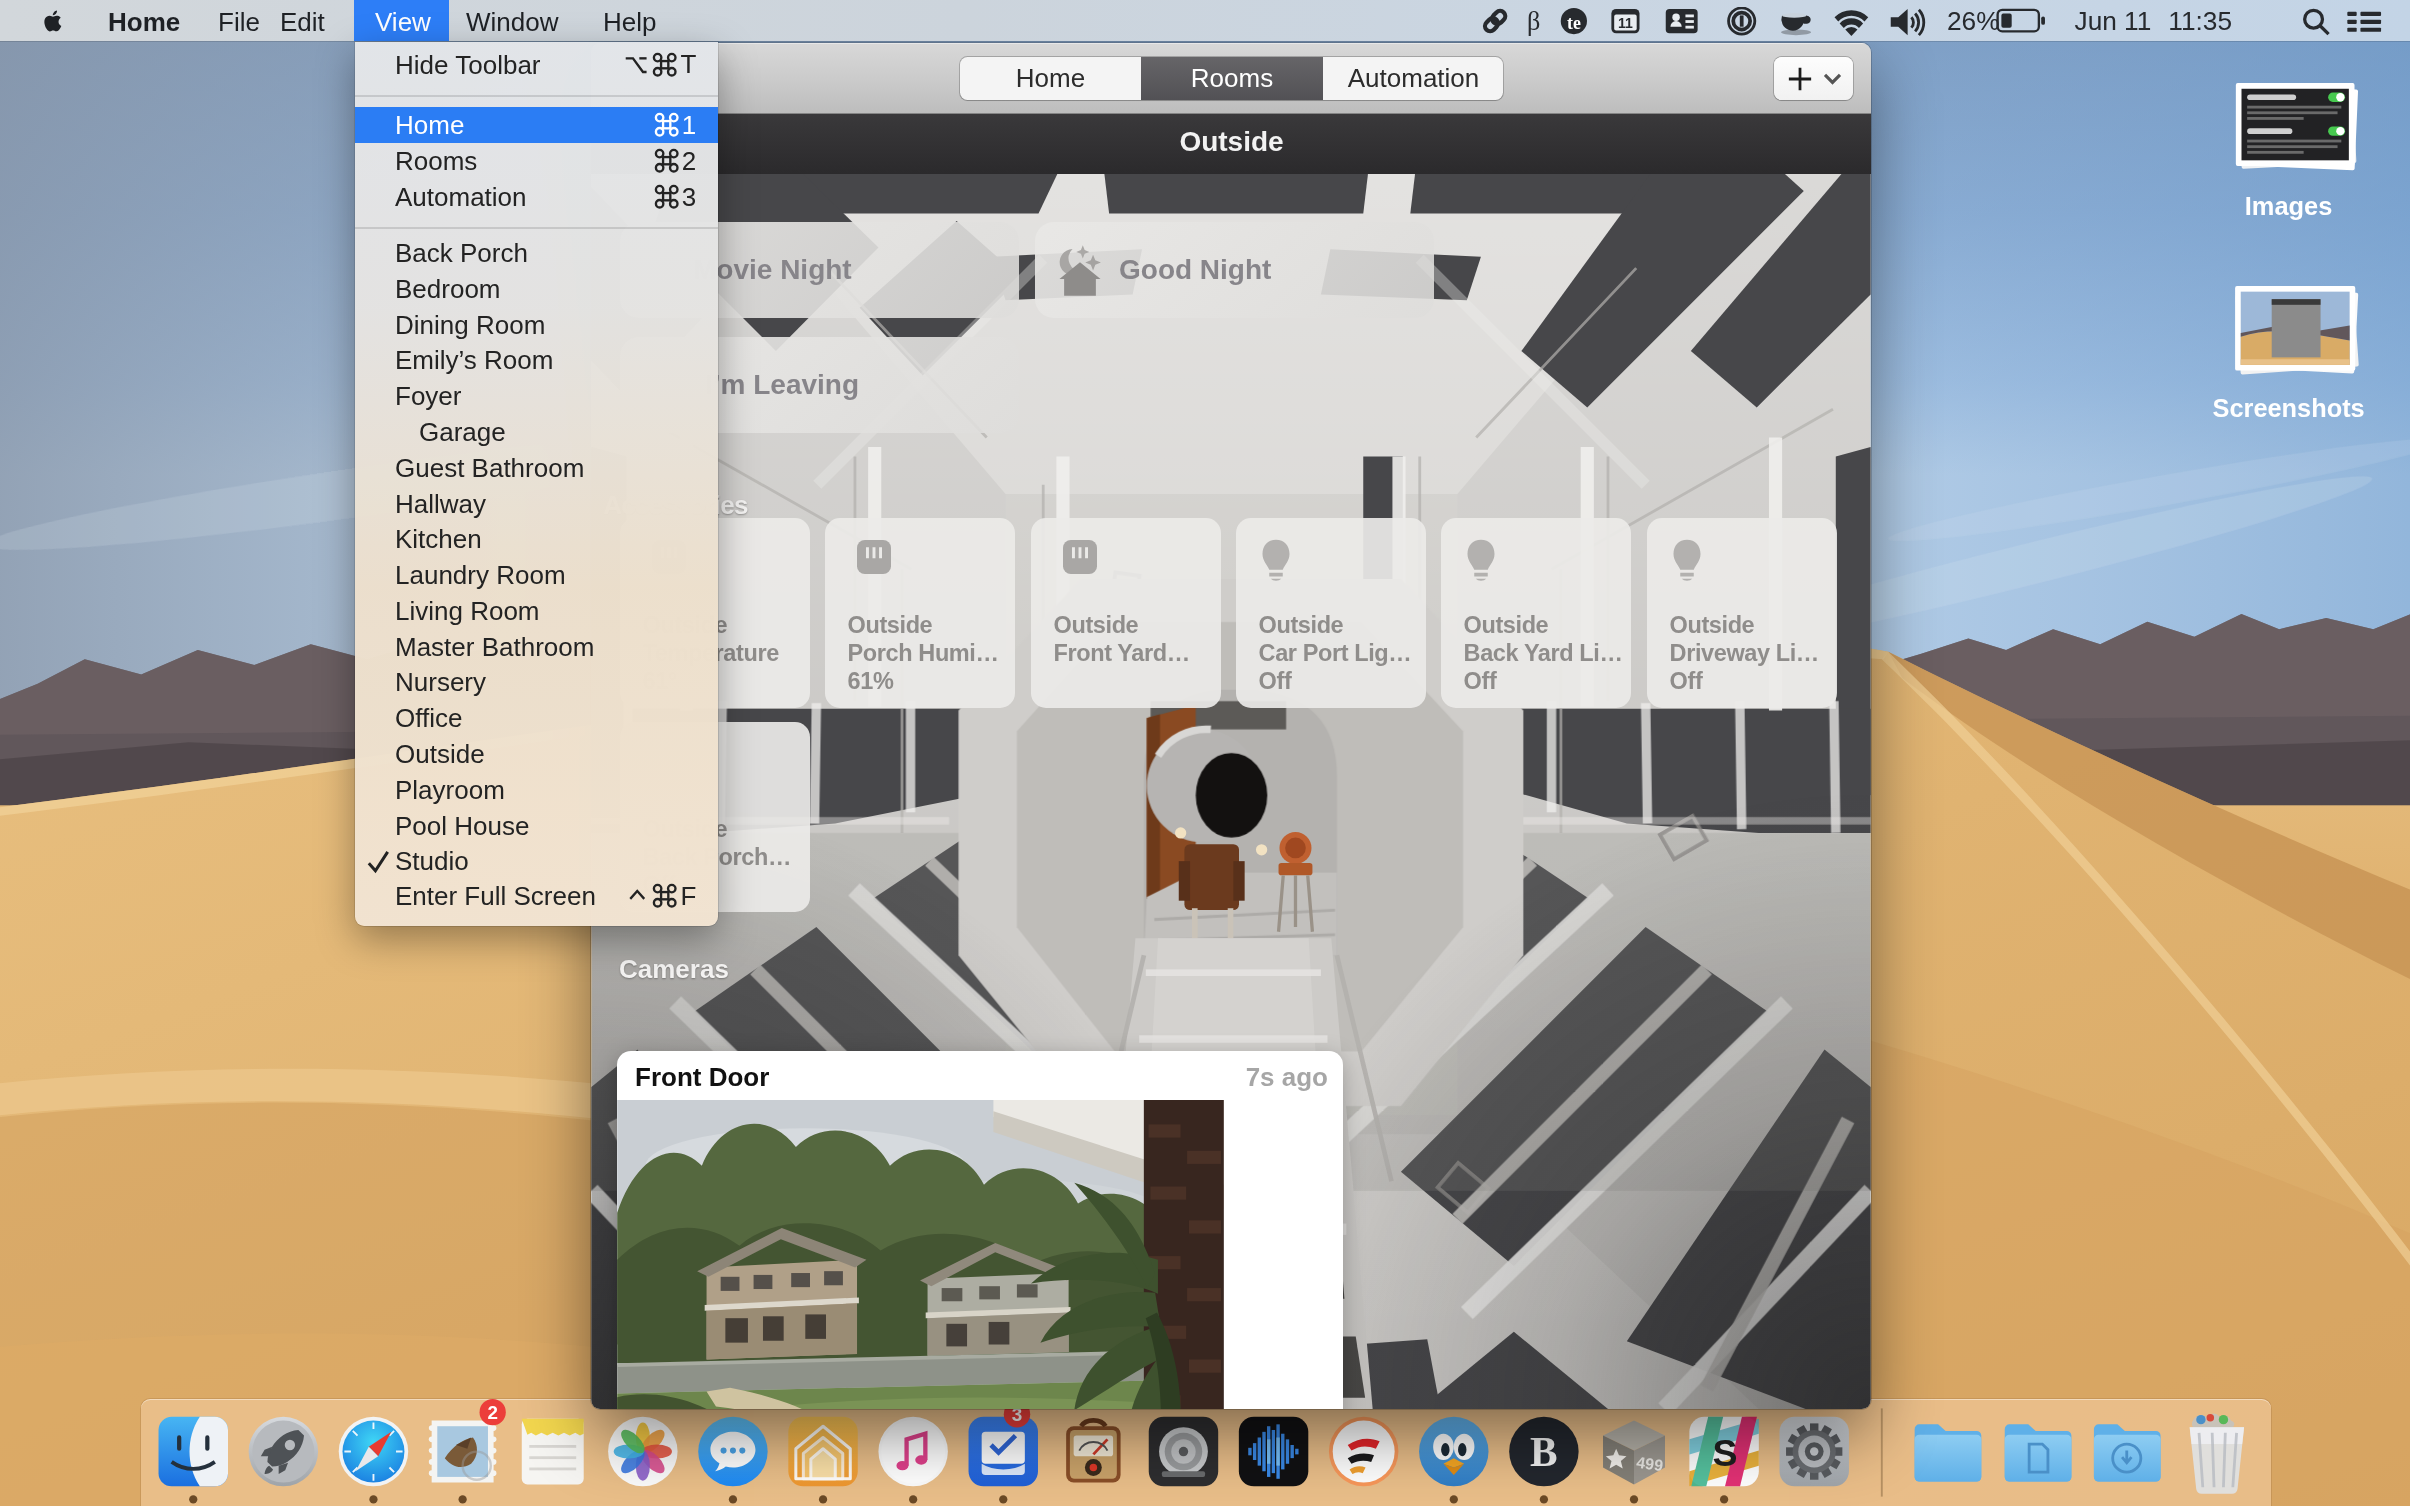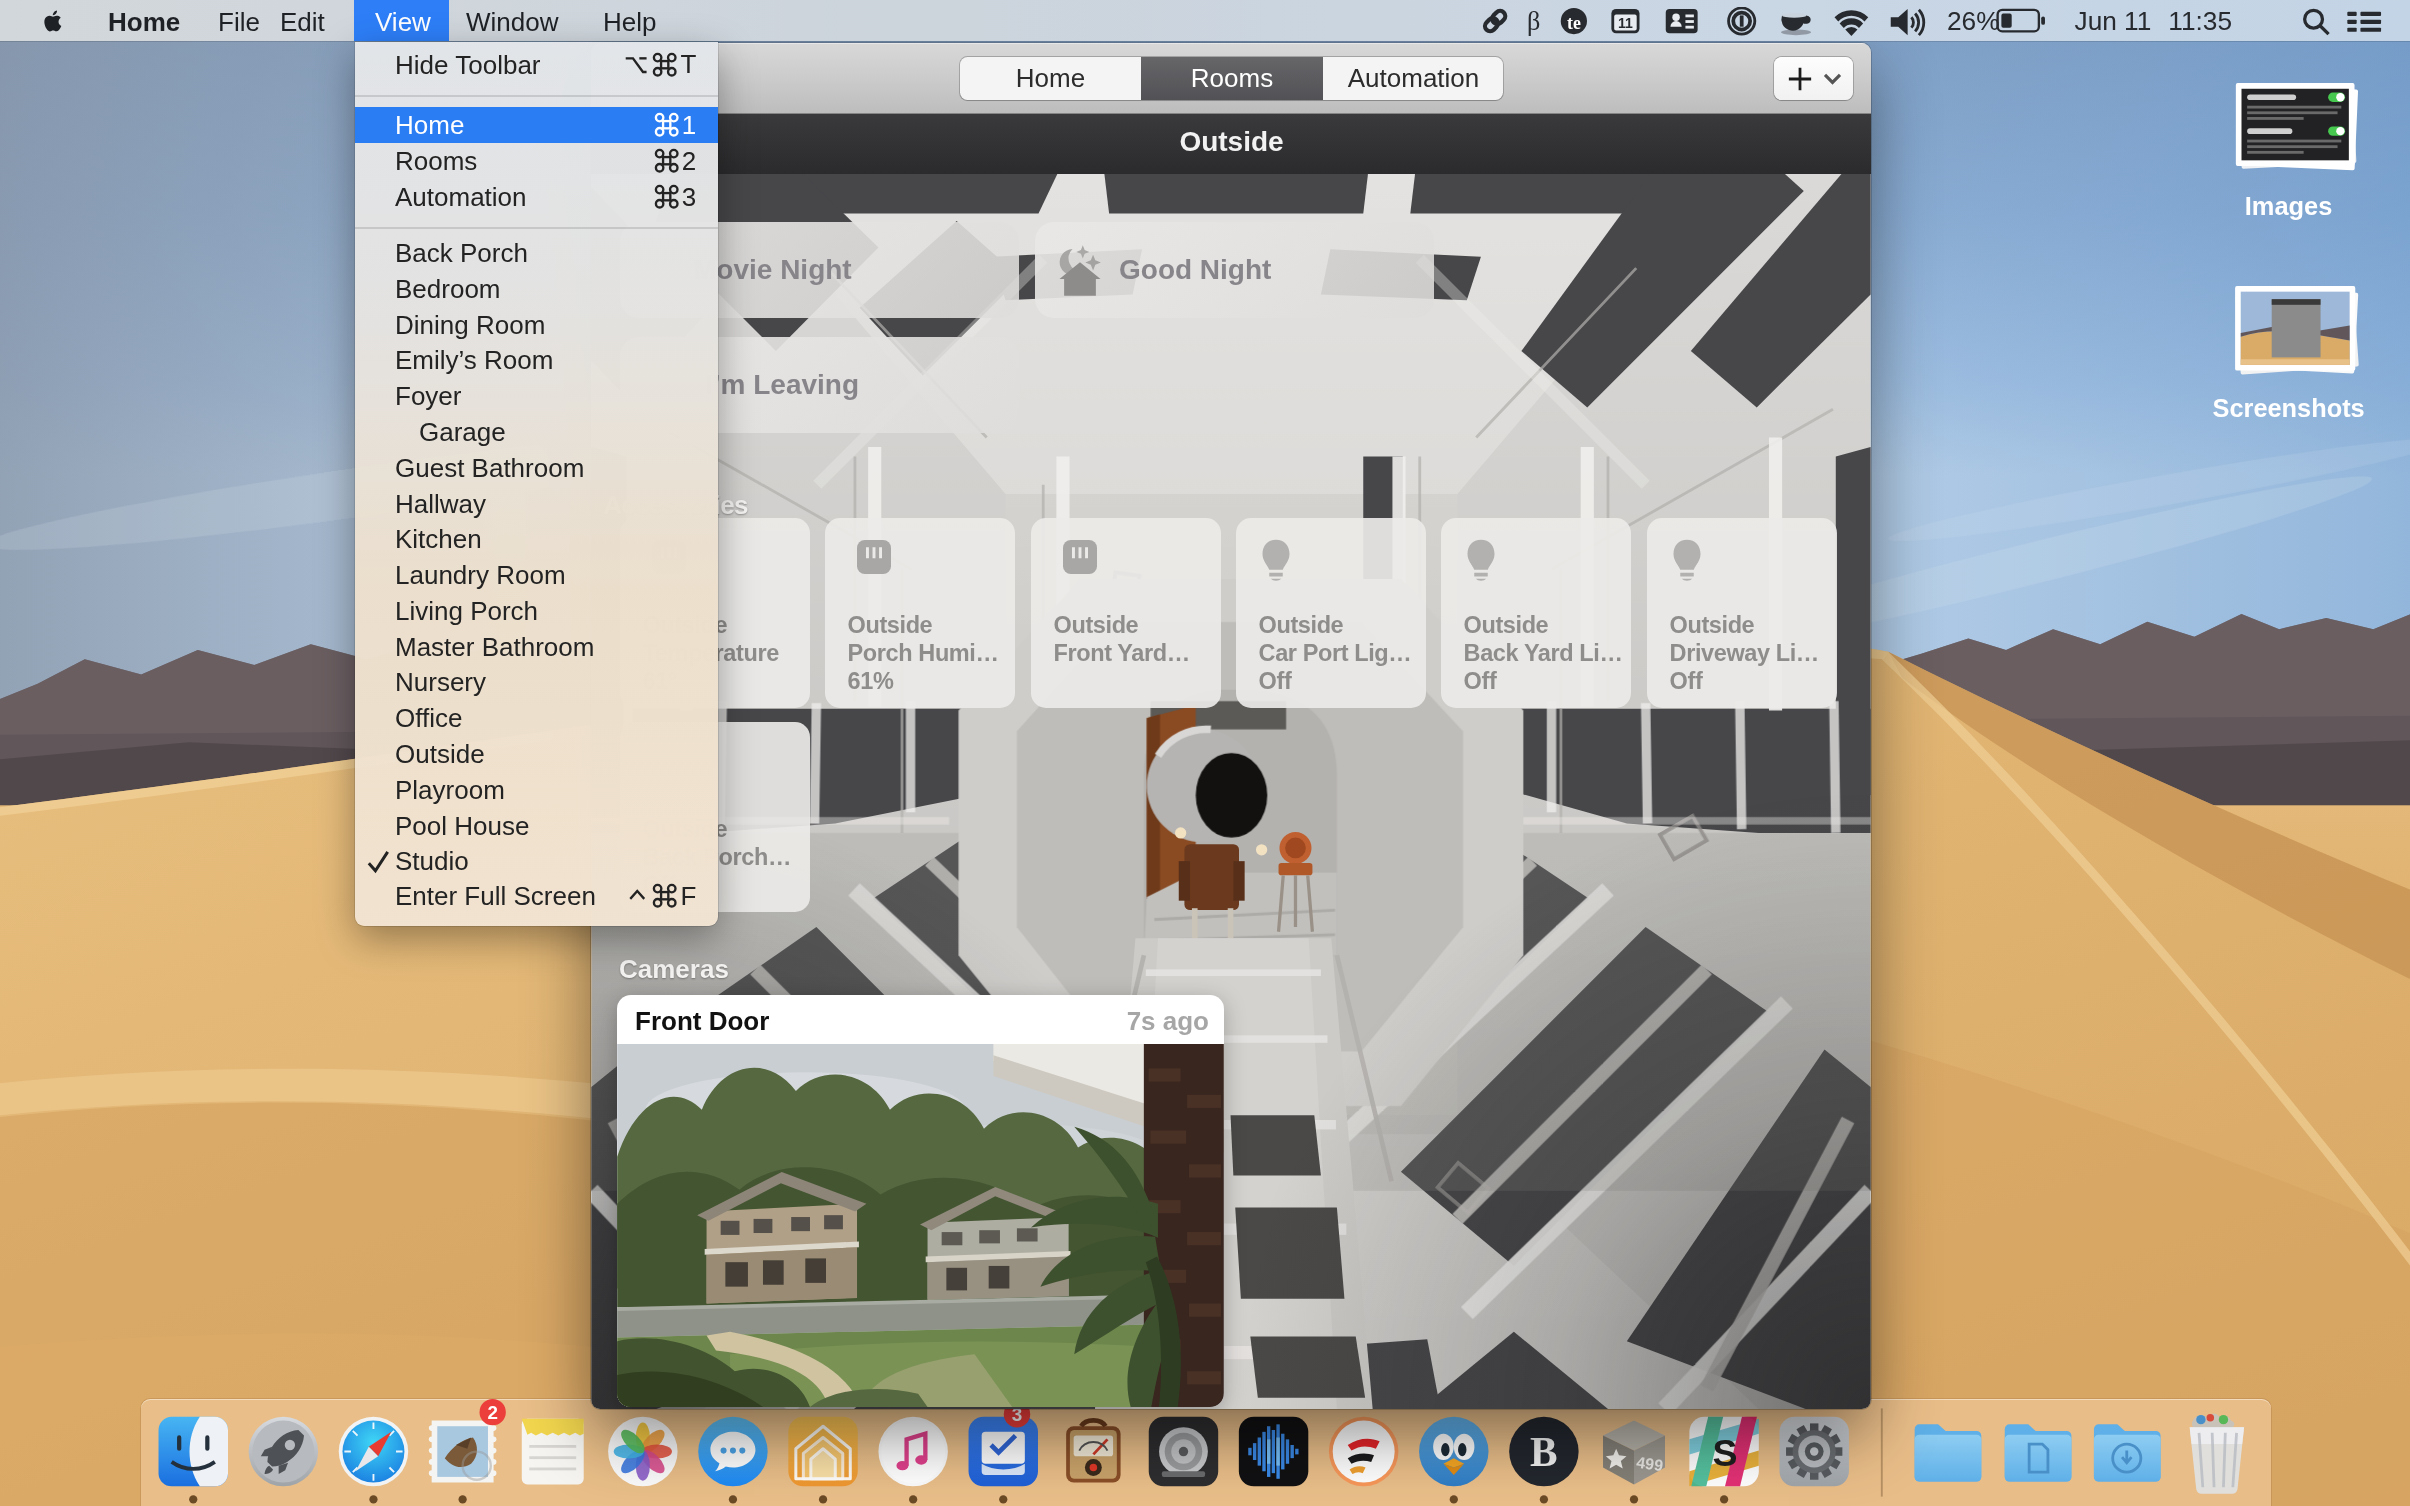--- a/index.html
+++ b/index.html
@@ -642,21 +642,21 @@
       <path d="M13,52 h14 a8,5 0 0 1 -14,0 Z" fill="#b3b1af"></path>
     </svg>
     <div class="atxt">Outside<br>Driveway Li…<br>Off</div>
   </div>
 
   <div class="atile" style="left:29px;top:679px;">
     <div class="atxt">Outside<br>Back Porch…<br>Off</div>
   </div>
 
   <div class="slabel" style="left:28px;top:911px;">Cameras</div>
-  <div class="abs" style="left:26px;top:952px;width:607px;height:412px;border-radius:14px;overflow:hidden;background:#fff;box-shadow:0 5.6px 22.6px rgba(0,0,0,0.25);">
+  <div class="abs" style="left:26px;top:1008px;width:726px;height:412px;border-radius:14px;overflow:hidden;background:#fff;box-shadow:0 5.6px 22.6px rgba(0,0,0,0.25);">
     <div class="abs" style="left:18px;top:11.3px;font-size:26px;font-weight:bold;color:#111;">Front Door</div>
     <div class="abs" style="right:15px;top:11.3px;font-size:26px;font-weight:bold;color:#a6a6a6;">7s ago</div>
     <svg class="abs" style="left:0;top:49px;" width="607" height="363" viewBox="0 0 645 386">
       <rect width="645" height="386" fill="#c9ced3"></rect>
       <ellipse cx="200" cy="70" rx="170" ry="40" fill="#d6dade"></ellipse>
       <ellipse cx="430" cy="120" rx="150" ry="35" fill="#cfd4d8"></ellipse>
       <ellipse cx="90" cy="140" rx="120" ry="30" fill="#d2d7db"></ellipse>
 
       <path d="M0,240 L0,120 C20,60 60,40 90,70 C110,20 160,10 190,50 C220,20 270,30 290,70 C320,40 370,50 390,90 C420,60 470,70 490,110 C520,90 560,100 580,130 L580,260 L0,260 Z" fill="#55683f"></path>
       <path d="M0,260 L0,170 C40,130 90,125 130,155 C170,120 240,125 280,160 C330,130 400,140 440,175 C490,150 550,160 580,190 L580,280 L0,280 Z" fill="#445532"></path>
@@ -913,21 +913,21 @@
   <div class="mi" style="top:193px;">Back Porch</div>
   <div class="mi" style="top:229px;">Bedroom</div>
   <div class="mi" style="top:265px;">Dining Room</div>
   <div class="mi" style="top:300px;text-align:right;">Emily’s Room</div>
   <div class="mi" style="top:336px;">Foyer</div>
   <div class="mi" style="top:372px;margin-left:24px;">Garage</div>
   <div class="mi" style="top:408px;">Guest Bathroom</div>
   <div class="mi" style="top:444px;">Hallway</div>
   <div class="mi" style="top:479px;">Kitchen</div>
   <div class="mi" style="top:515px;">Laundry Room</div>
-  <div class="mi" style="top:551px;">Living Porch</div>
+  <div class="mi" style="top:551px;">Living Room</div>
   <div class="mi" style="top:587px;">Master Bathroom</div>
   <div class="mi" style="top:622px;">Nursery</div>
   <div class="mi" style="top:658px;">Office</div>
   <div class="mi" style="top:694px;">Outside</div>
   <div class="mi" style="top:730px;">Playroom</div>
   <div class="mi" style="top:766px;">Pool House</div>
   <div class="mi" style="top:801px;">Studio</div>
   <svg class="abs" style="left:11.3px;top:808px;" width="24.5" height="24.5" viewBox="0 0 26 26">
       <path d="M3,14 l7,8 L23,2" stroke="#232323" stroke-width="3.2" fill="none"></path>
     </svg>

